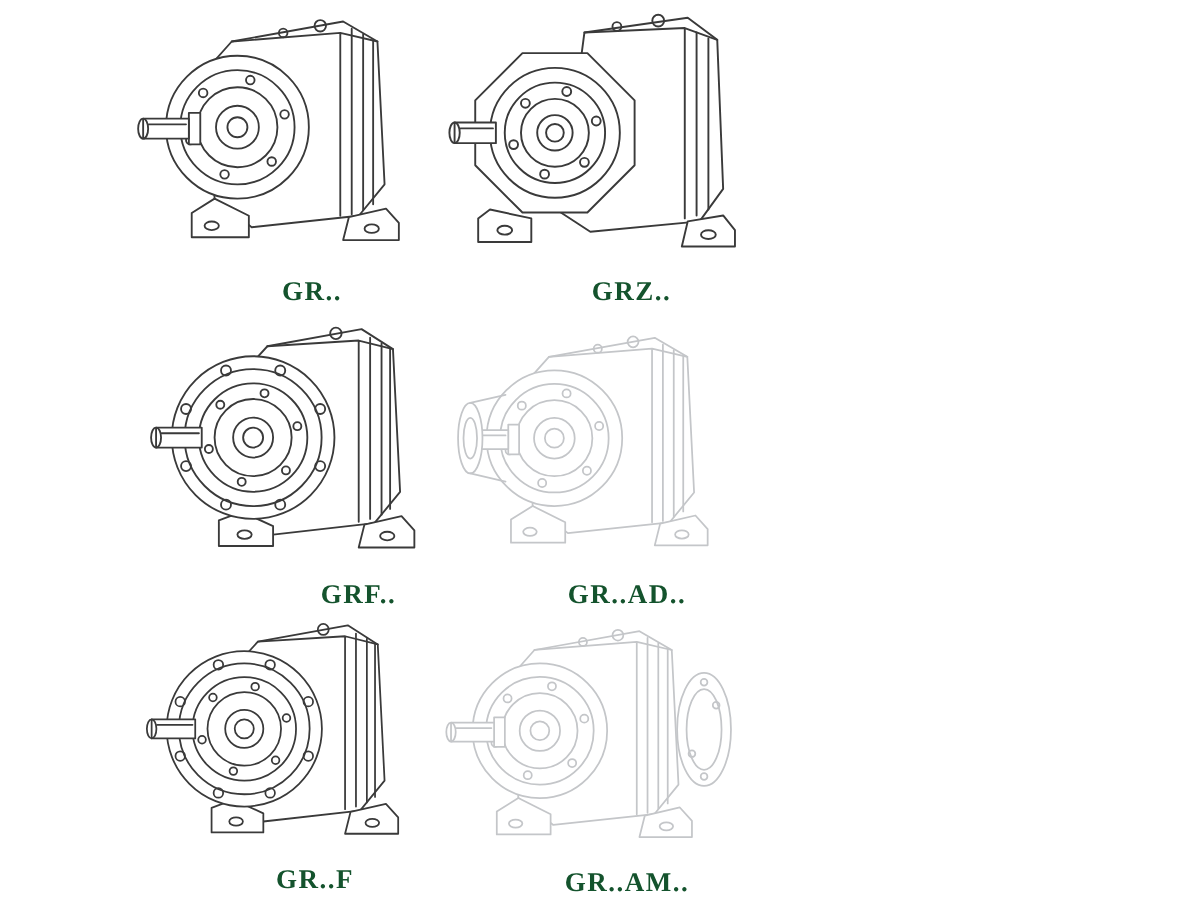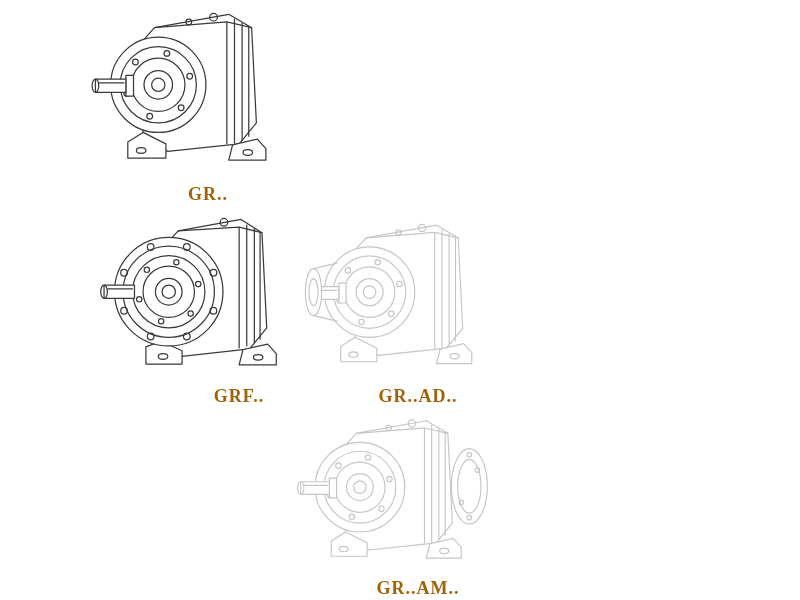--- a/index.html
+++ b/index.html
@@ -8,21 +8,21 @@
     font-family:"Liberation Serif","DejaVu Serif",serif;overflow:hidden;
   }
   .cell{
     position:absolute;margin:0;display:flex;flex-direction:column;
     align-items:center;justify-content:flex-end;
   }
   .cell svg.drawing{width:100%;height:calc(100% - 26px);display:block;color:var(--line,#3a3a3a);}
   .cell.phantom svg.drawing{color:var(--phantom,#c4c6c9);}
   .cell figcaption{
     height:26px;line-height:24px;font-weight:bold;font-size:18px;
-    color:#a16207;letter-spacing:1px;white-space:nowrap;margin-left:48px;
+    color:#14532d;letter-spacing:1px;white-space:nowrap;margin-left:48px;
   }
   .defs-store{position:absolute;width:0;height:0;overflow:hidden;}
 </style>
 </head>
 <body>
 
 <svg class="defs-store" aria-hidden="true" xmlns="http://www.w3.org/2000/svg">
   <defs>
 
     <symbol id="sym-foot" viewBox="0 0 210 185">
@@ -194,36 +194,48 @@
 
 <div class="canvas">
 
   <figure class="cell" style="left:84px;top:0;width:200px;height:208px">
     <svg class="drawing" viewBox="0 0 210 185" role="img">
         <use href="#sym-foot"></use>
       </svg>
     <figcaption>GR..</figcaption>
   </figure>
 
+  <figure class="cell" style="left:290px;top:0;width:214px;height:208px">
+    <svg class="drawing" viewBox="0 0 215 185" role="img">
+        <use href="#sym-grz"></use>
+      </svg>
+    <figcaption>GRZ..</figcaption>
+  </figure>
 
 
   <figure class="cell phantom" style="left:290px;top:212px;width:208px;height:198px">
     <svg class="drawing" viewBox="0 0 230 185" role="img">
         <use href="#sym-ad"></use>
       </svg>
     <figcaption>GR..AD..</figcaption>
   </figure>
 
   <figure class="cell" style="left:82px;top:208px;width:222px;height:202px">
     <svg class="drawing" viewBox="0 0 215 185" role="img">
         <use href="#sym-flange"></use>
       </svg>
     <figcaption style="transform:translateX(22px)">GRF..</figcaption>
   </figure>
 
+  <figure class="cell" style="left:82px;top:406px;width:208px;height:194px">
+    <svg class="drawing" viewBox="0 0 215 185" role="img">
+        <use href="#sym-flange"></use>
+      </svg>
+    <figcaption>GR..F</figcaption>
+  </figure>
 
   <figure class="cell phantom" style="left:288px;top:410px;width:212px;height:192px">
     <svg class="drawing" viewBox="0 0 232 185" role="img">
         <use href="#sym-am"></use>
       </svg>
     <figcaption>GR..AM..</figcaption>
   </figure>
 
 
 </div>

